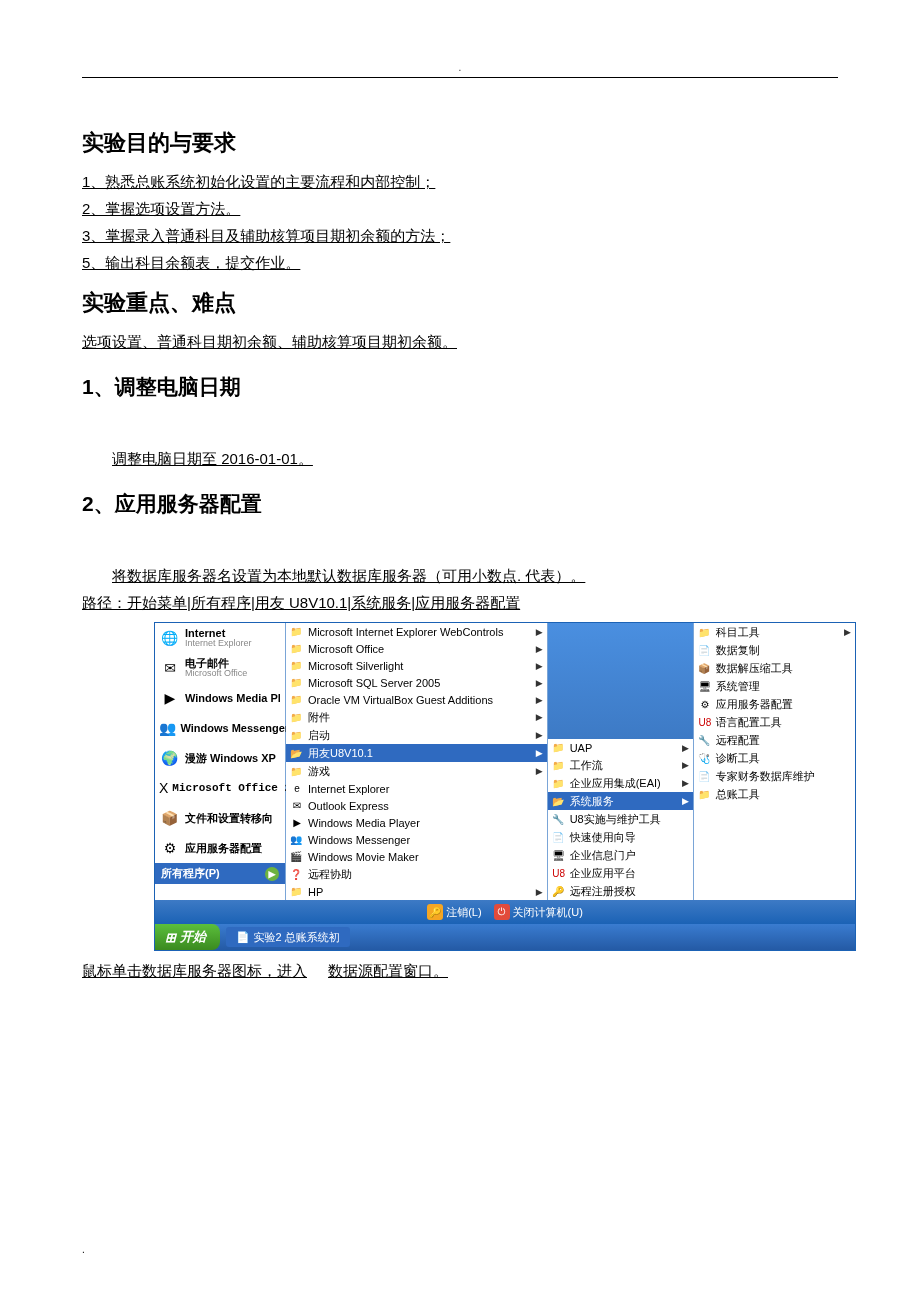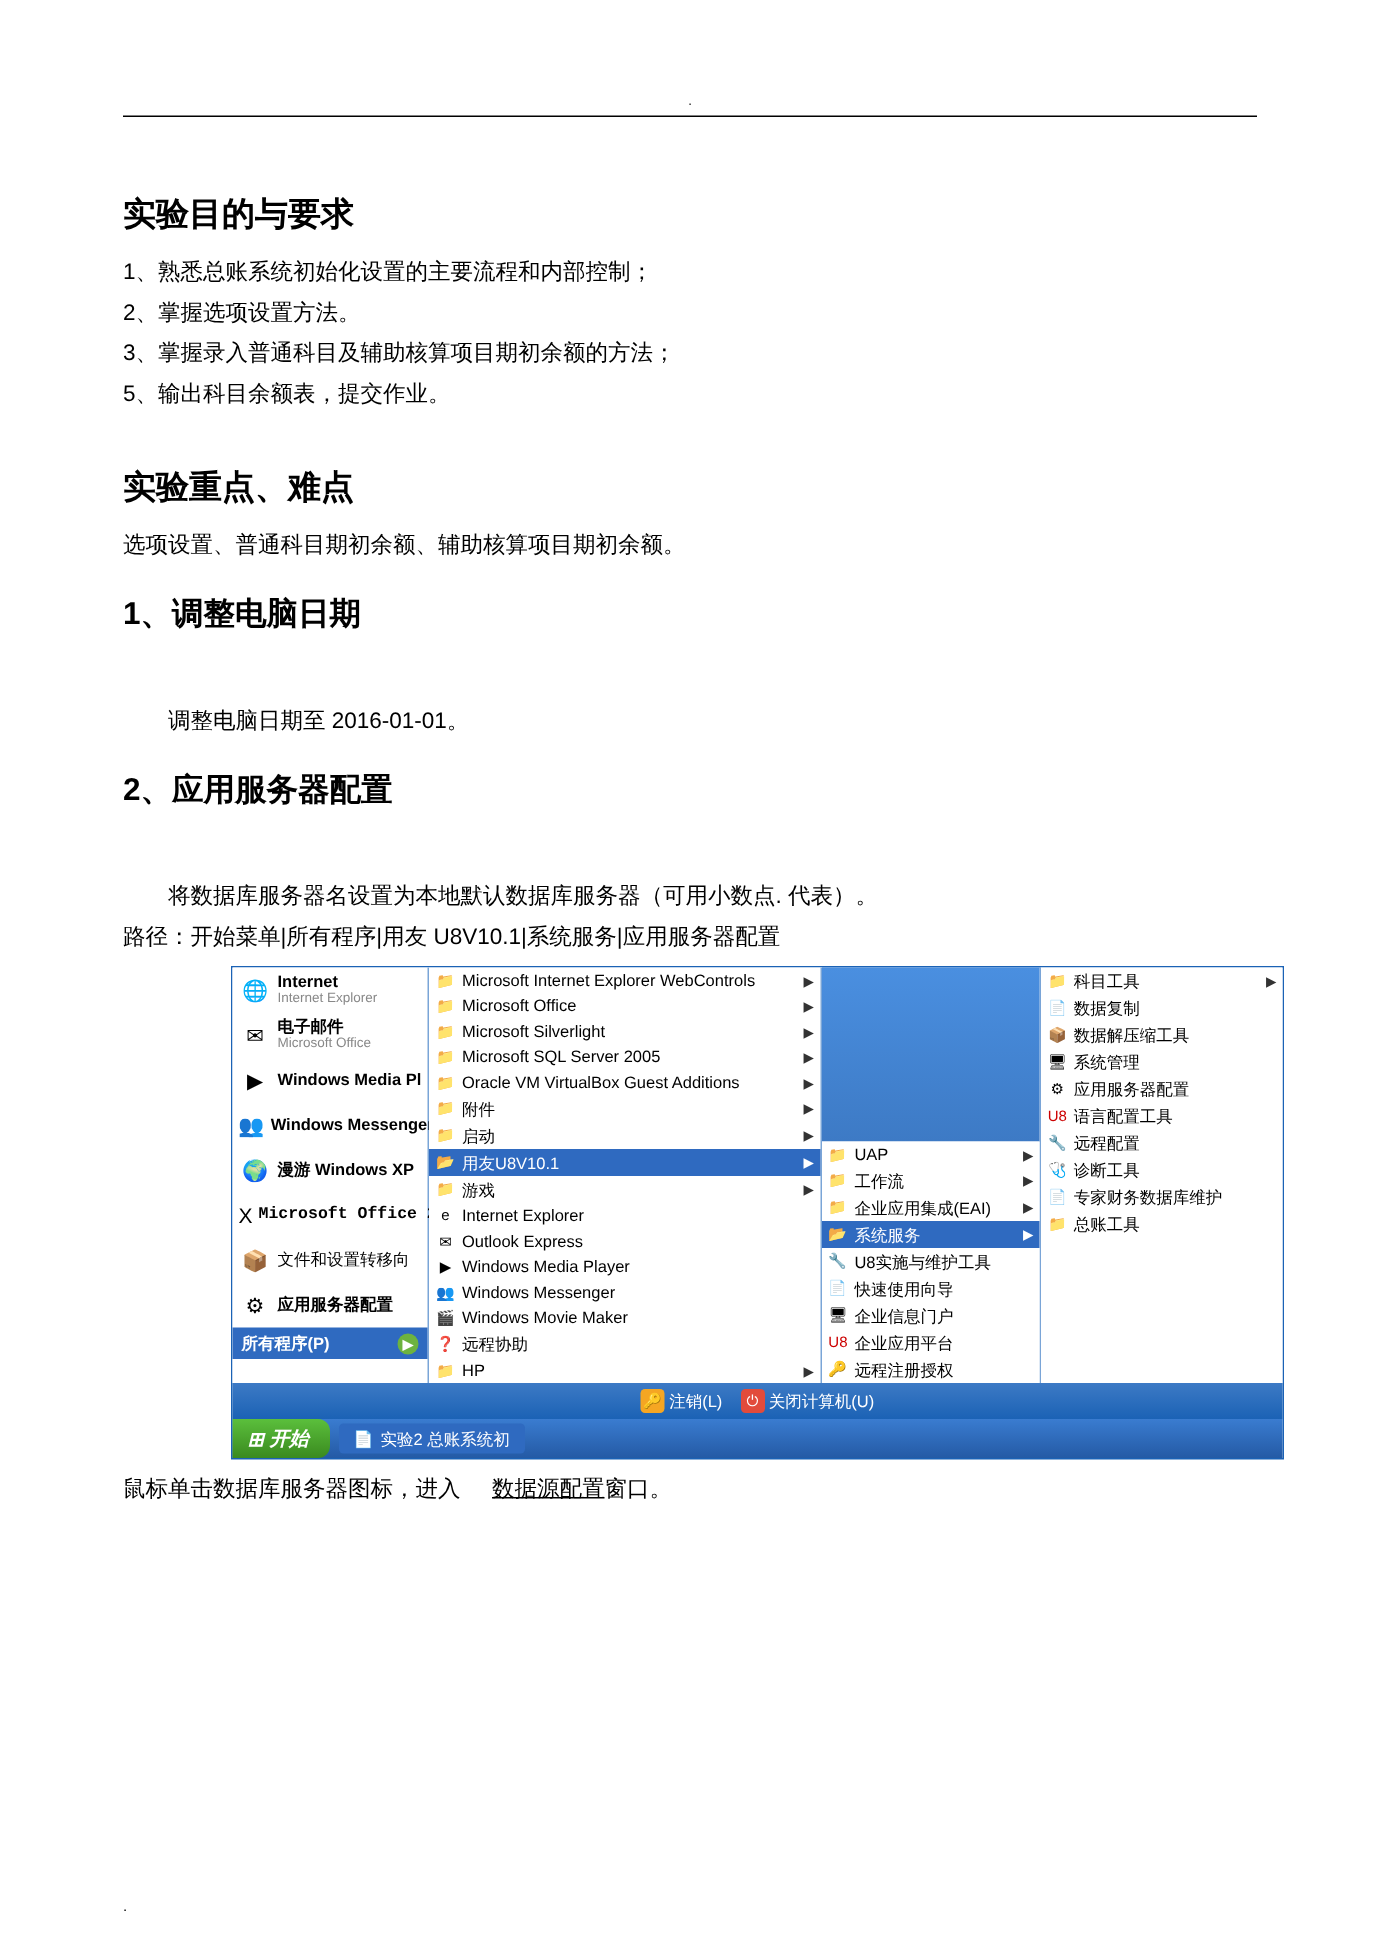--- a/index.html
+++ b/index.html
@@ -25,31 +25,32 @@
     border: none;
     border-top: 1px solid #000;
     margin: 4px 82px 0 82px;
   }
   .content {
     margin: 50px 82px 0 82px;
   }
   h1 {
     font-size: 22px;
     font-weight: bold;
-    margin: 34px 0 10px 0;
+    margin: 12px 0 10px 0;
   }
   h2 {
     font-size: 21px;
     font-weight: bold;
     margin: 18px 0 8px 0;
   }
   .para, .list-item {
     font-size: 15px;
     line-height: 1.8;
     margin: 0;
+    text-decoration: underline;
   }
   .indent {
     text-indent: 2em;
     margin-top: 44px;
   }
   .img-wrap {
     margin: 6px 0 6px 72px;
   }
   
   .startmenu {
@@ -293,21 +294,21 @@
                 </div>
                 <div class="li left">
                   <span class="ic big">X</span>
                   <span class="txt">
                     <span style="font-weight: bold; font-family: Liberation Mono, monospace;">Microsoft Office 2007</span>
                   </span>
                 </div>
                 <div class="li left">
                   <span class="ic big">📦</span>
                   <span class="txt">
-                    <span style="font-weight: normal;">文件和设置转移向</span>
+                    <span style="font-weight: bold;">文件和设置转移向</span>
                   </span>
                 </div>
                 <div class="li left">
                   <span class="ic big">⚙</span>
                   <span class="txt">
                     <span style="font-weight: bold;">应用服务器配置</span>
                   </span>
                 </div>
               </div>
             <div class="allprog">

